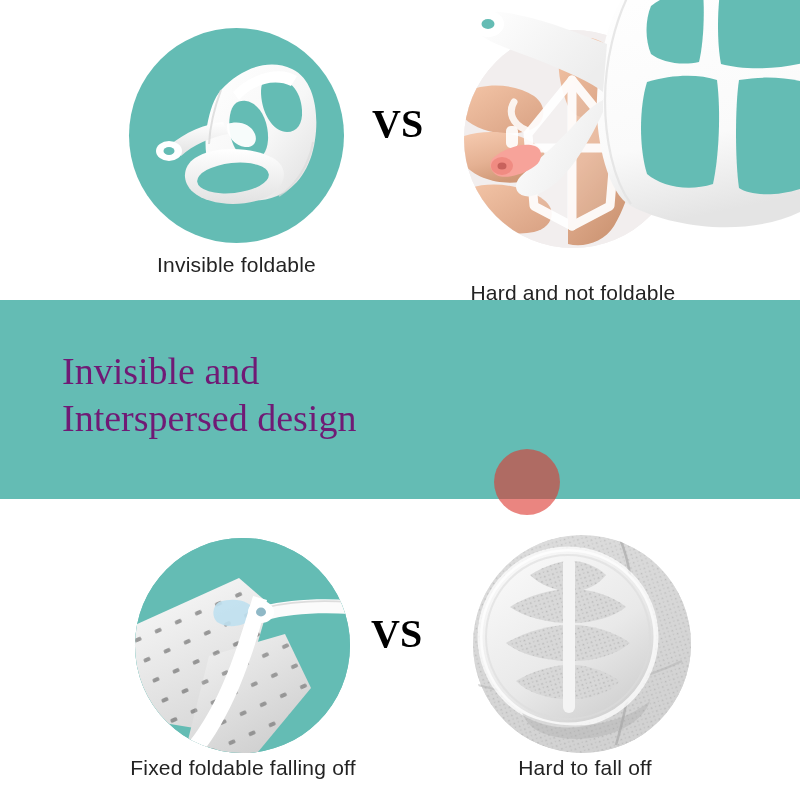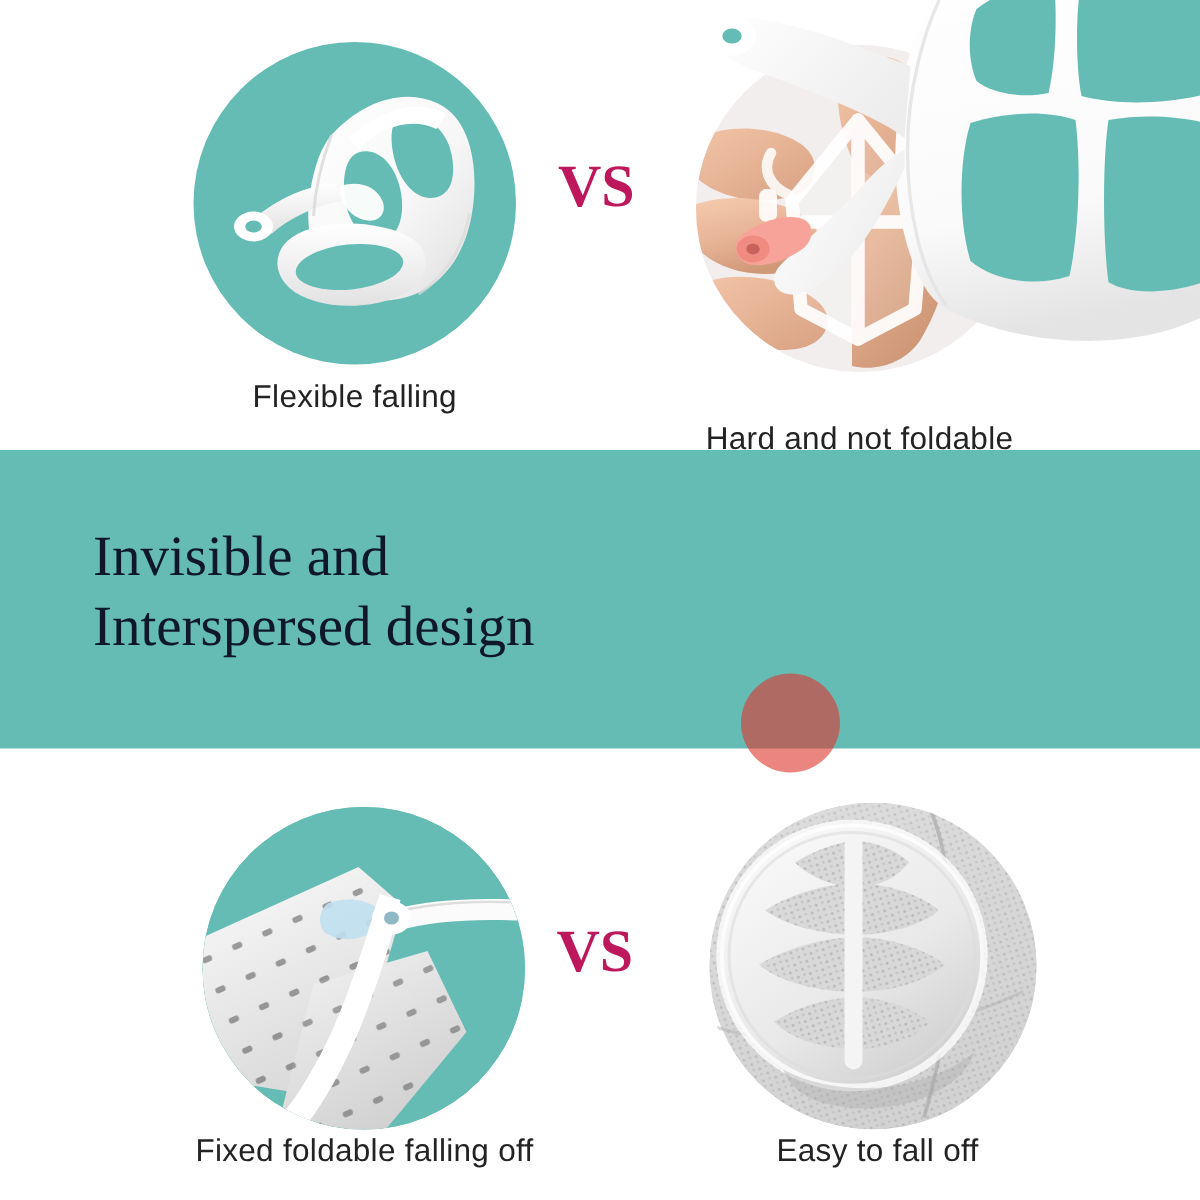--- a/index.html
+++ b/index.html
@@ -35,38 +35,38 @@
     white-space: nowrap;
   }
 
   
   .vs-badge {
     position: absolute;
     font-family: "Liberation Serif", serif;
     font-weight: bold;
     font-size: 40px;
     letter-spacing: 0px;
-    color: #be185d;
+    color: #000000;
   }
 
   
   #teal-banner {
     position: absolute;
     left: 0;
     top: 300px;
     width: 800px;
     height: 199px;
     background: #64bcb4;
     overflow: hidden;
   }
   #headline {
     position: absolute;
     left: 62px;
     top: 48px;
-    color: #0f172a;
+    color: #701a75;
     font-family: "Liberation Serif", serif;
     font-size: 38px;
     line-height: 47px;
     white-space: pre-line;
   }
 
   
   #hero-bracket {
     position: absolute;
     left: 455px;
@@ -149,21 +149,21 @@
       <ellipse cx="40" cy="123" rx="5.5" ry="4" fill="#64bcb4"></ellipse>
 
       <path d="M98 96 C110 92 122 96 126 106 C129 114 124 120 116 119
                C106 118 97 108 98 96 Z" fill="#ffffff" opacity="0.95"></path>
 
       <path d="M92 62 C86 78 81 98 80 116" stroke="#d8d8d8" stroke-width="2" fill="none" opacity="0.8"></path>
       <path d="M150 168 C166 158 180 138 184 114" stroke="#dcdcdc" stroke-width="2" fill="none" opacity="0.7"></path>
     </svg>
   </div>
 
-  <div class="caption" id="caption-flexible" style="left:129px; top:252px; width:215px;">Flexible falling</div>
+  <div class="caption" id="caption-flexible" style="left:129px; top:252px; width:215px;">Invisible foldable</div>
 
   <div class="vs-badge" id="vs-top" style="left:372px; top:100px;">VS</div>
 
   <div class="photo-circle" id="circle-hard">
     <svg class="svg-fill" viewBox="0 0 218 218">
       <defs>
         <linearGradient id="skin1" x1="0" y1="0" x2="0.4" y2="1">
           <stop offset="0%" stop-color="#f6cbb0"></stop>
           <stop offset="60%" stop-color="#e5b193"></stop>
           <stop offset="100%" stop-color="#cf9877"></stop>
@@ -348,15 +348,15 @@
 
       <rect x="93" y="22" width="12" height="156" rx="6" fill="#f4f4f4"></rect>
 
       <circle cx="98" cy="102" r="88" fill="none" stroke="#ffffff" stroke-width="5" opacity="0.75"></circle>
       <circle cx="98" cy="102" r="82" fill="none" stroke="#dcdcdc" stroke-width="2" opacity="0.6"></circle>
 
       <path d="M52 178 C90 198 146 194 180 166 C170 196 118 212 78 200 C64 196 56 188 52 178 Z" fill="#a5a5a5" opacity="0.35"></path>
     </svg>
   </div>
 
-  <div class="caption" id="caption-falloff" style="left:475px; top:755px; width:220px;">Easy to fall off</div>
+  <div class="caption" id="caption-falloff" style="left:475px; top:755px; width:220px;">Hard to fall off</div>
 
 </div>
 
 </body></html>

